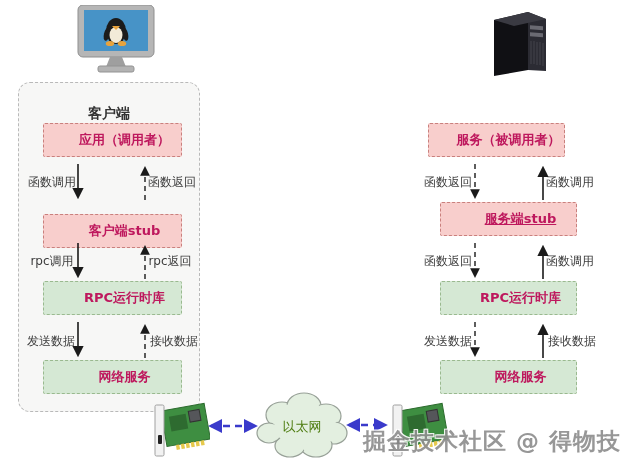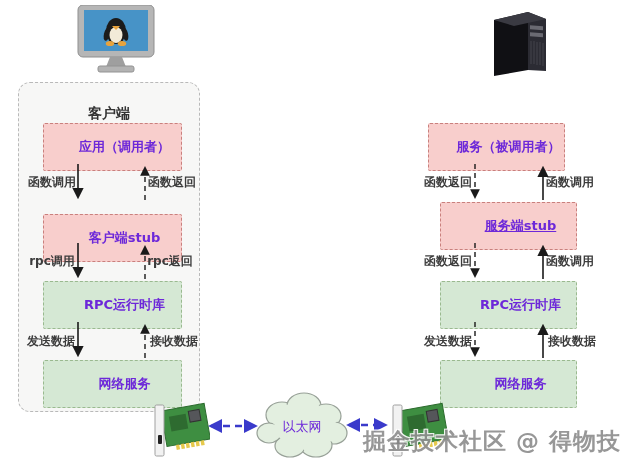--- a/index.html
+++ b/index.html
@@ -8,37 +8,37 @@
     font-family:"DejaVu Sans","Liberation Sans",sans-serif;
   }
   .panel{
     position:absolute;box-sizing:border-box;
     border:1px dashed #b9b9b9;border-radius:12px;background:#f7f7f6;z-index:1;
   }
   .panel-title{
     text-align:center;margin-top:22px;font-size:14px;font-weight:600;color:#333;
   }
   .box{
-    position:absolute;box-sizing:border-box;height:48px;z-index:2;
+    position:absolute;box-sizing:border-box;height:34px;z-index:2;
     display:flex;align-items:center;justify-content:center;
-    font-weight:bold;font-size:13px;color:#6d28d9;
+    font-weight:bold;font-size:13px;color:#be185d;
     border:1px dashed;border-radius:2px;white-space:nowrap;padding-left:24px;
   }
   .box.pink{background:#f8cecc;border-color:#c9807d;}
   .box.green{background:#d5e8d4;border-color:#9ab98f;}
   .edge-label{
     position:absolute;transform:translate(-50%,-50%);z-index:3;
-    font-size:12px;color:#3c3c3c;white-space:nowrap;font-weight:bold;
+    font-size:12px;color:#3c3c3c;white-space:nowrap;
   }
   .overlay{position:absolute;left:0;top:0;z-index:4;pointer-events:none;}
   .icon{position:absolute;z-index:2;}
   .nic{z-index:5;}
   .cloud-label{
     position:absolute;transform:translate(-50%,-50%);z-index:4;
-    font-size:13px;color:#6d28d9;white-space:nowrap;
+    font-size:13px;color:#4d7c0f;white-space:nowrap;
   }
   .watermark{
     position:absolute;left:363px;top:426px;z-index:6;
     font-size:23px;font-weight:bold;color:#8f8f8f;letter-spacing:1px;white-space:nowrap;
     text-shadow:-1px -1px 0 #ffffff,1px -1px 0 #ffffff,-1px 1px 0 #ffffff,1px 1px 0 #ffffff;
     opacity:.92;
   }
   .solid-line{stroke:#1a1a1a;stroke-width:1.6;}
   .dashed-line{stroke:#1a1a1a;stroke-width:1.4;stroke-dasharray:5 4;}
   .blue-line{stroke:#3a3acb;stroke-width:2.6;stroke-dasharray:7 5;}

